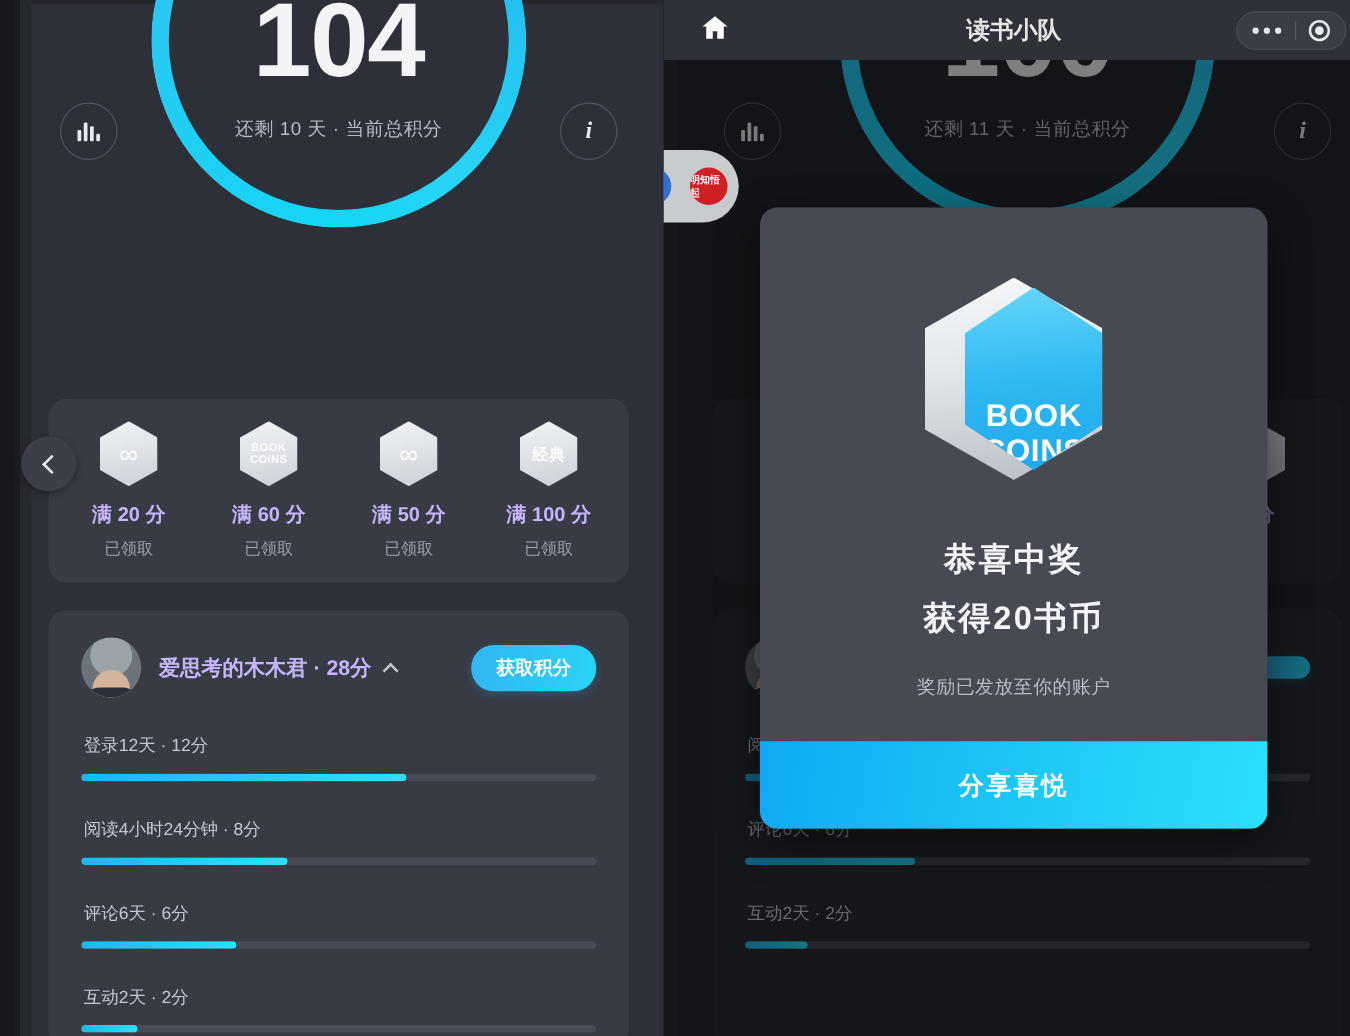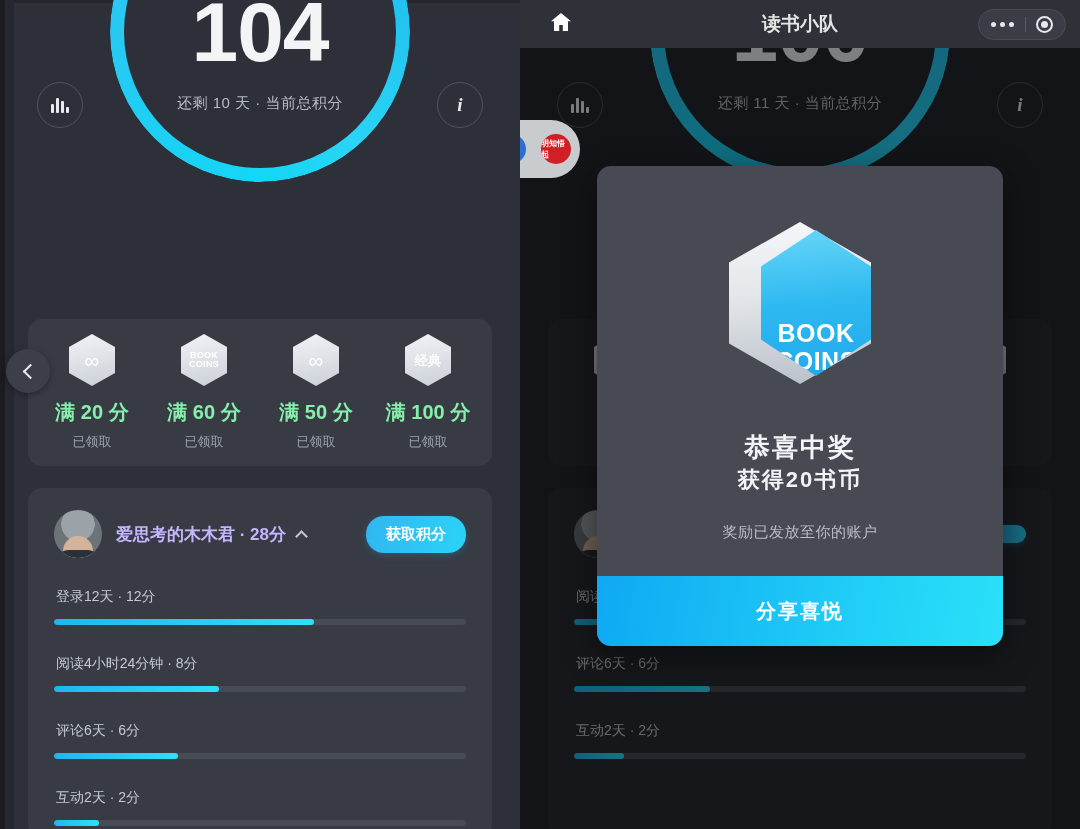--- a/index.html
+++ b/index.html
@@ -11,20 +11,21 @@
   }
   #root { position: relative; width: 1080px; height: 829px; display: flex; }
 
   
   .panel-left {
     position: relative;
     width: 520px; height: 829px;
     background: #2d3038;
     overflow: hidden;
     flex: 0 0 520px;
+    margin-left: 11px;
   }
   .edge-strip {
     position: absolute; left: 0; top: 0; width: 14px; height: 829px;
     background: #26282f;
   }
   .edge-strip-dark {
     position: absolute; left: 0; top: 0; width: 5px; height: 829px;
     background: #1a1c21;
   }
   .left-top-shadow{
@@ -93,21 +94,21 @@
     filter: drop-shadow(0 2px 2px rgba(0,0,0,.35));
   }
   .hex-rim {
     position:absolute; inset:-3px; z-index:-1;
     background: linear-gradient(170deg,#f3f5f7,#c9ced6);
     clip-path: polygon(50% 0%, 100% 25%, 100% 75%, 50% 100%, 0% 75%, 0% 25%);
   }
   .hex-glyph { color: #fff; font-size: 9px; font-weight: bold; line-height: 1.05; text-align: center; letter-spacing: .3px;}
   .hex-glyph.inf { font-size: 21px; line-height: 1; font-weight: normal;}
   .hex-glyph.cn { font-size: 13px; line-height: 1; opacity:.95; }
-  .badge-title { margin-top: 13px; font-size: 20px; font-weight: bold; color: #86efac; }
+  .badge-title { margin-top: 13px; font-size: 16px; font-weight: bold; color: #c4b5fd; }
   .badge-state { margin-top: 7px; font-size: 13px; color: #9aa1ac; }
   .back-chip {
     position: absolute; left: -22px; top: 30px;
     width: 44px; height: 44px; border-radius: 50%;
     background: #3c3f48;
     display: flex; align-items: center; justify-content: center;
     box-shadow: 0 2px 6px rgba(0,0,0,.35);
   }
   .chev-left {
     width: 11px; height: 11px; border-left: 2.5px solid #e8ebef;
@@ -216,21 +217,21 @@
   .big-hex-rim {
     position: absolute; left: 50%; top: 0; transform: translateX(-50%);
     width: 142px; height: 162px;
     background: linear-gradient(175deg,#f6f8f9 0%,#e2e6ea 45%,#b9bfc7 100%);
     clip-path: polygon(50% 0%, 100% 25%, 100% 75%, 50% 100%, 0% 75%, 0% 25%);
     filter: drop-shadow(0 7px 9px rgba(0,0,0,.3));
   }
   .big-hex-holder{ position:relative; width:142px; height:162px; display:flex; align-items:center; justify-content:center;}
   .big-hex-text { color:#fff; font-size: 25px; font-weight: bold; line-height: 1.15; text-align:center; letter-spacing:.5px; }
   .modal-t1 { margin-top: 46px; font-size: 26px; font-weight: bold; color: #f2f4f7; letter-spacing: 2px; }
-  .modal-t2 { font-size: 22px; font-weight: bold; color: #f2f4f7; letter-spacing: 2px; }
+  .modal-t2 { margin-top: 12px; font-size: 26px; font-weight: bold; color: #f2f4f7; letter-spacing: 2px; }
   .modal-sub { margin-top: 28px; font-size: 15px; color: #b8bdc6; letter-spacing: .5px; }
   .share-btn {
     height: 70px; display: flex; align-items: center; justify-content: center;
     background: linear-gradient(100deg,#0fa9f3 0%, #22d2f7 70%, #2ae0f9 100%);
     color: #fff; font-size: 20px; font-weight: bold; letter-spacing: 2px;
   }
 </style>
 </head>
 <body>
 

